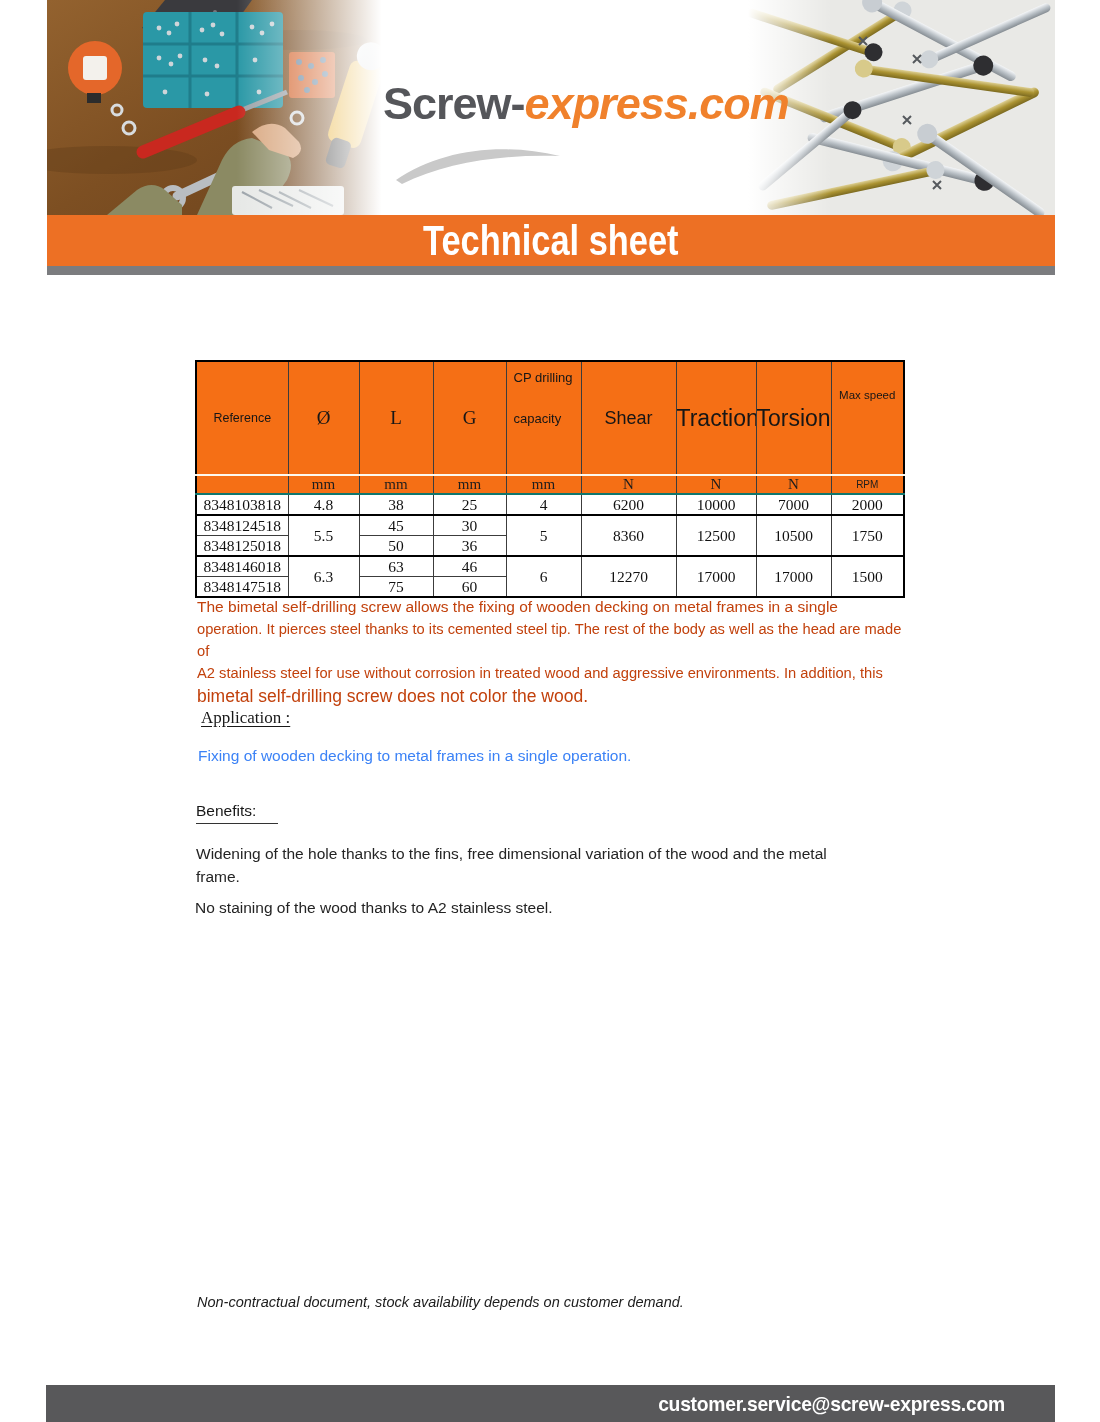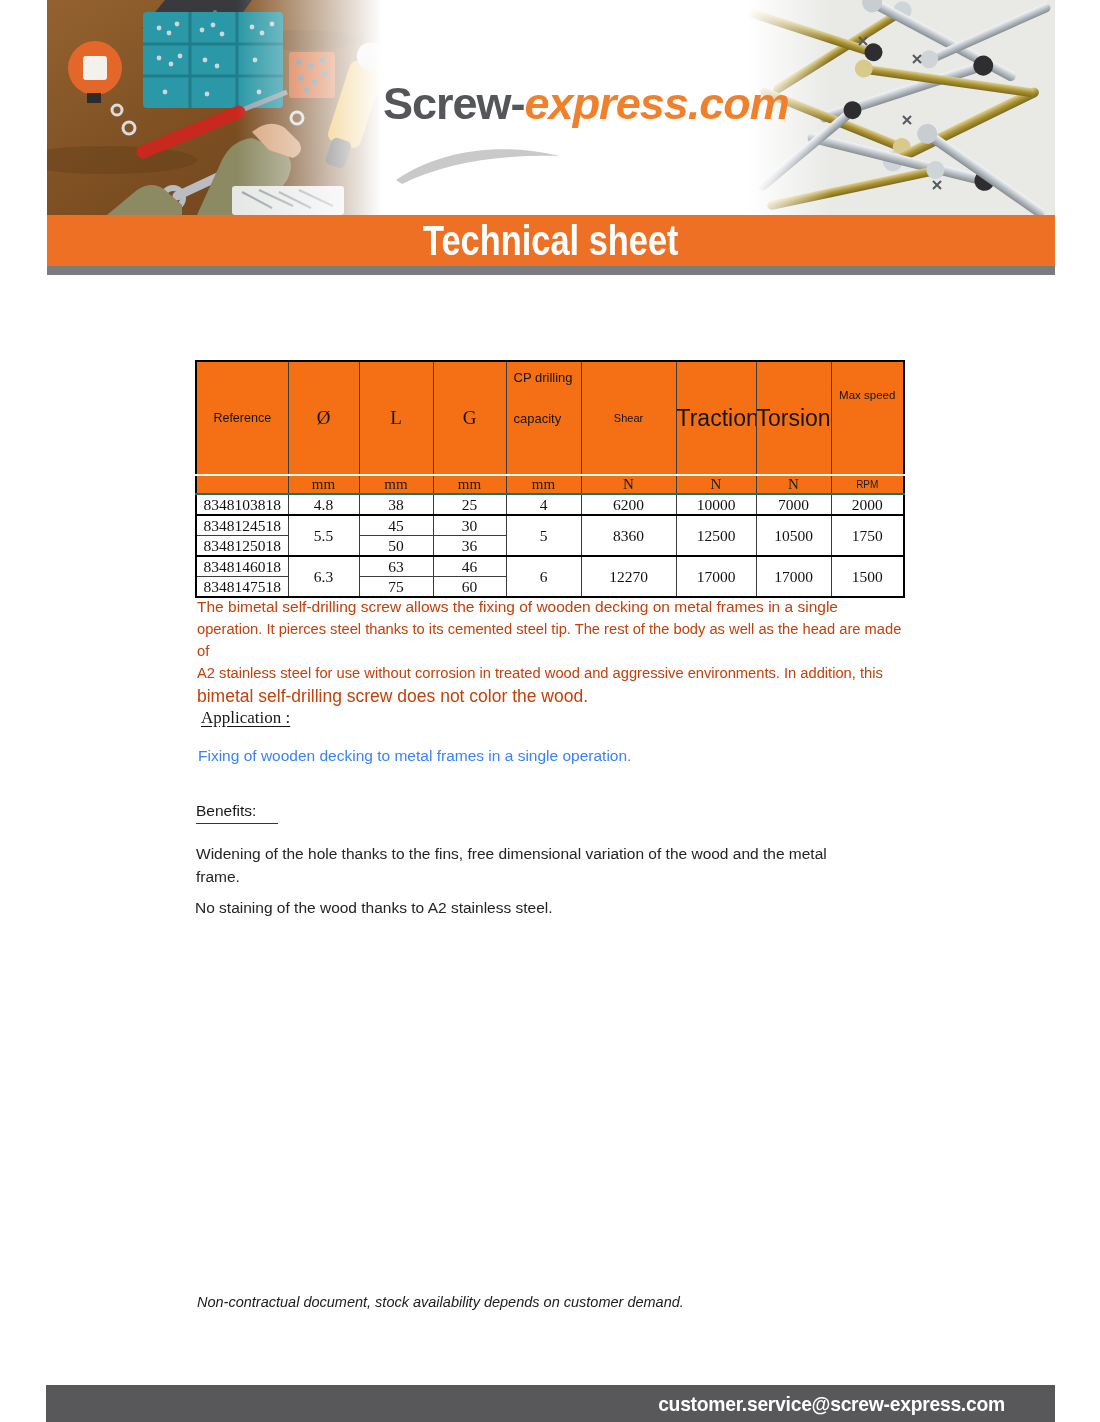--- a/index.html
+++ b/index.html
@@ -30,21 +30,21 @@
   #gray-rule{position:absolute;left:47px;top:266px;width:1008px;height:9px;background:#7b7c7f;}
 
   
   #spec-table{position:absolute;left:195px;top:360px;}
   table{border-collapse:collapse;table-layout:fixed;width:708px;border:2px solid #000;}
   td,th{border:1px solid #3c3c3c;padding:0;text-align:center;vertical-align:middle;
         overflow:hidden;}
   .th{height:85px;background:#f56f15;color:#161616;font-weight:normal;}
   .u td{height:17px;background:#f56f15;border-top:2px solid #fdf9ef;border-bottom:2px solid #0f766e;}
   .f-sans-sm{font-size:12.5px;}
-  .f-sans-md{font-size:11px;}
+  .f-sans-md{font-size:18px;}
   .f-sans-xs{font-size:11.5px;vertical-align:top;padding-top:27px;}
   .f-serif-lg{font-family:"Liberation Serif",serif;font-size:19px;}
   .f-serif-md{font-family:Liberation Sans, sans-serif;font-size:23px;}
   .cp{vertical-align:top;text-align:left;padding-left:7px;font-size:13px;margin-left:33px;}
   .cp .l1{margin-top:8px;}
   .cp .l2{margin-top:26px;}
   .u-serif{font-family:"Liberation Serif",serif;font-size:15px;}
   .u-sans{font-size:10px;}
   .d td{height:19px;font-family:"Liberation Serif",serif;font-size:15.5px;color:#111;}
   .gsep{border-top:2px solid #000 !important;}

